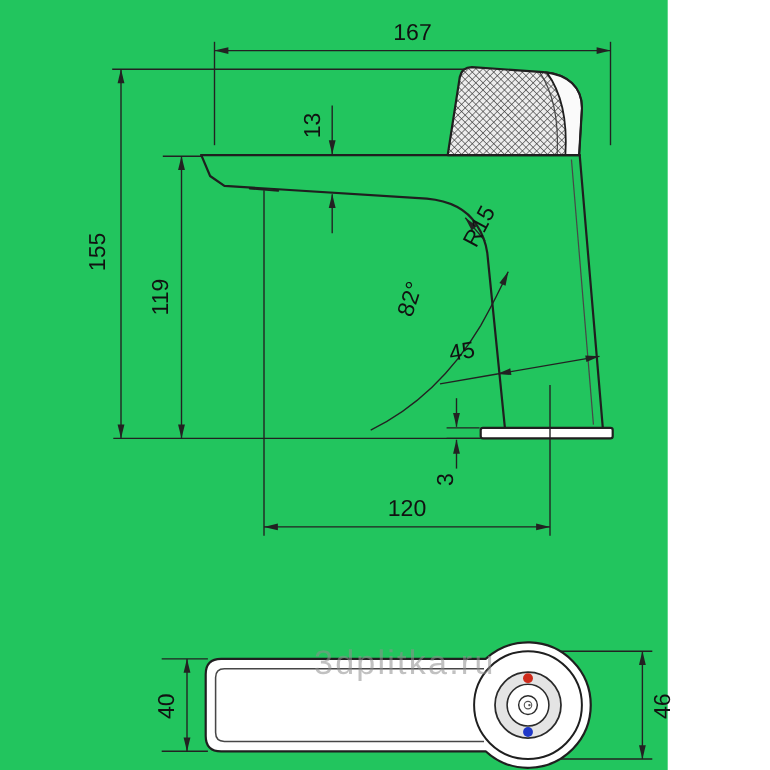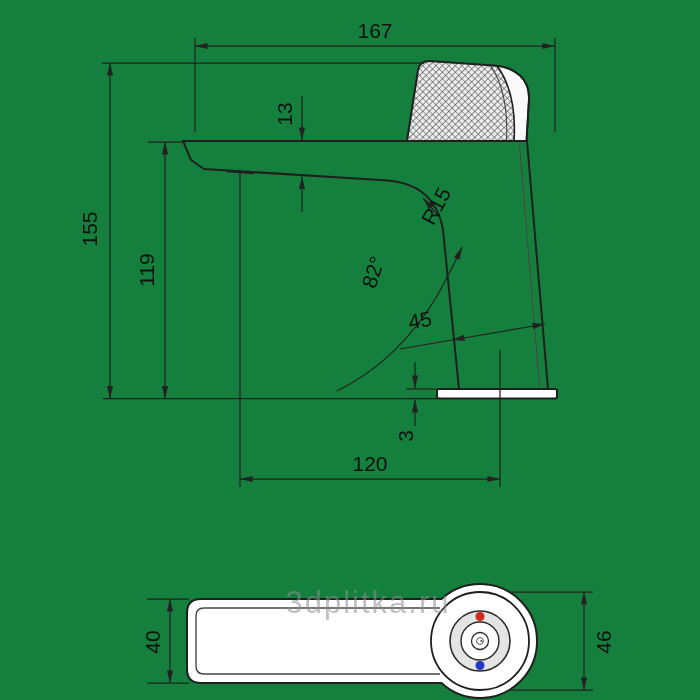--- a/index.html
+++ b/index.html
@@ -1,18 +1,18 @@
 <!DOCTYPE html>
 <html><head>
 <meta charset="utf-8">
 <style>
   *{margin:0;padding:0;box-sizing:border-box}
   html,body{background:#ffffff}
   body{width:700px;height:700px;overflow:hidden}
-  .canvas{position:relative;width:700px;height:700px;background:#15803d}
+  .canvas{position:relative;width:607px;height:700px;background:#22c55e}
   svg{display:block}
   .ln{stroke:#1f1f1f;stroke-width:2;fill:none;stroke-linejoin:round;stroke-linecap:round}
   .ln2{stroke:#474747;stroke-width:1.1;fill:none}
   .dl{stroke:#222;stroke-width:1.25;fill:none}
   text.dtxt{font-family:"Liberation Sans","DejaVu Sans",sans-serif;font-size:21px;fill:#111;
             text-anchor:middle;dominant-baseline:central}
   text.wm{font-family:"Liberation Sans","DejaVu Sans",sans-serif;font-size:31px;fill:#8f8f8f;
           opacity:.55;text-anchor:middle;letter-spacing:2px;dominant-baseline:central}
 </style>
 </head>

